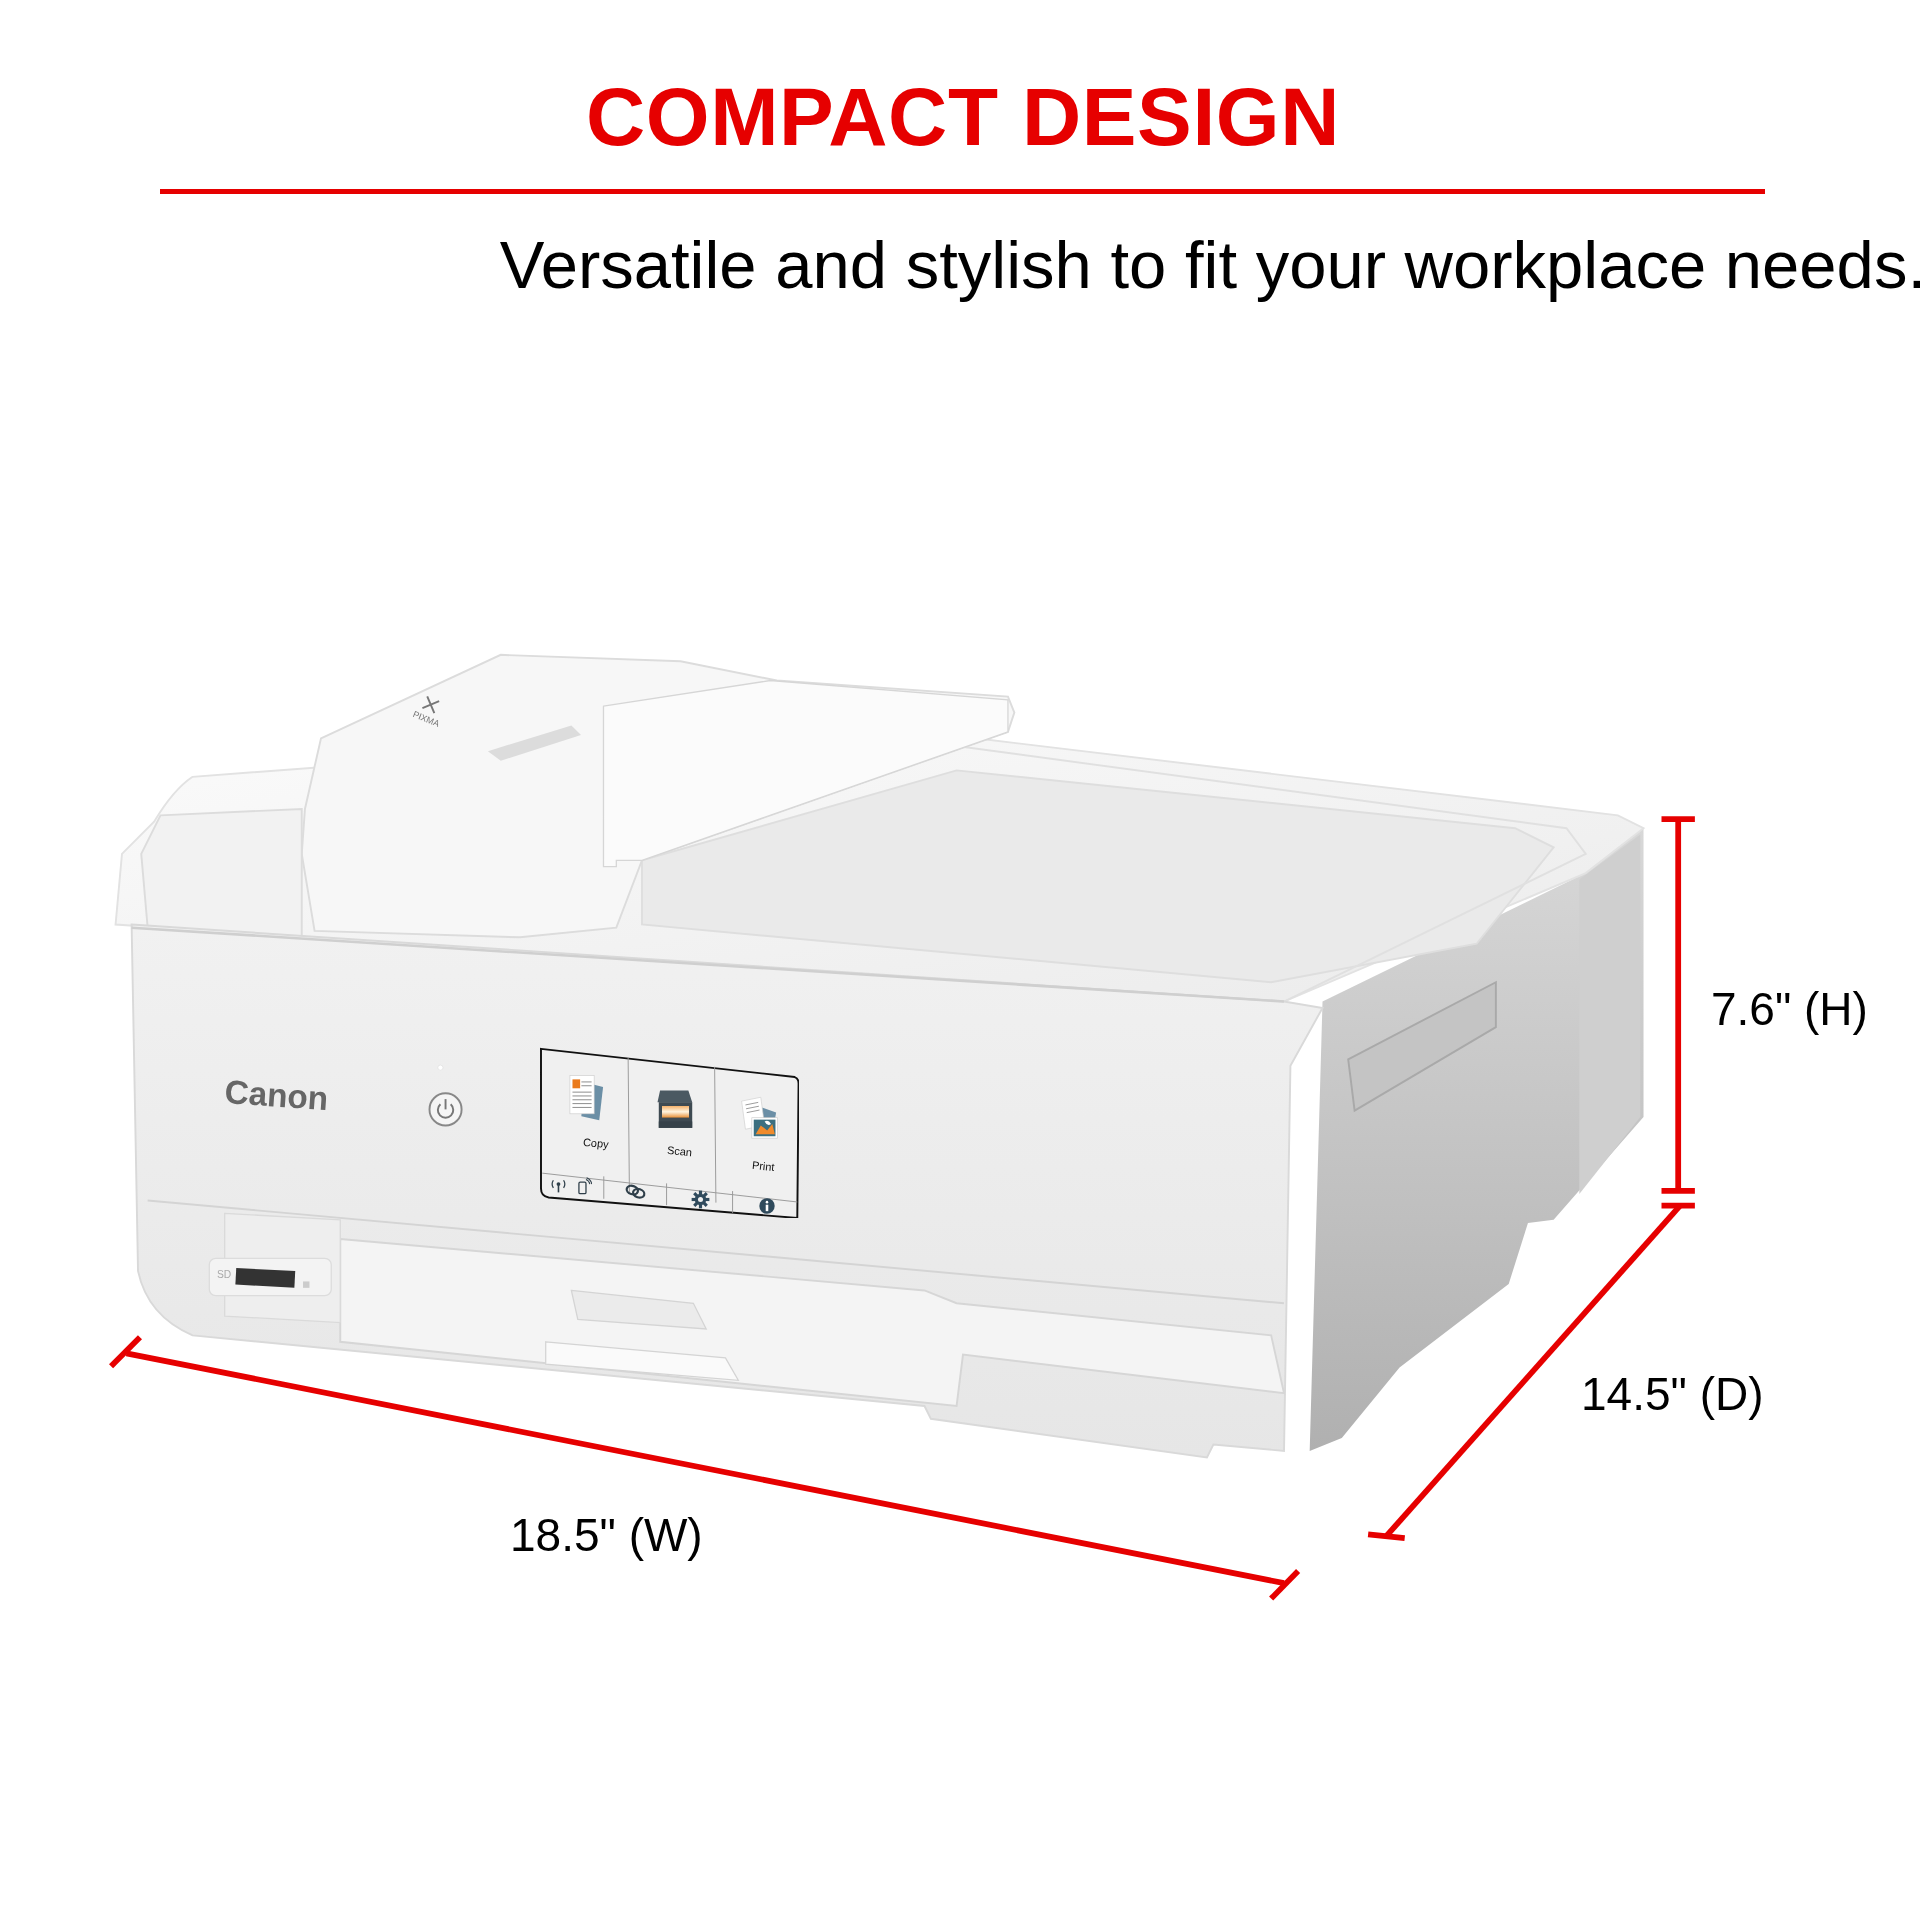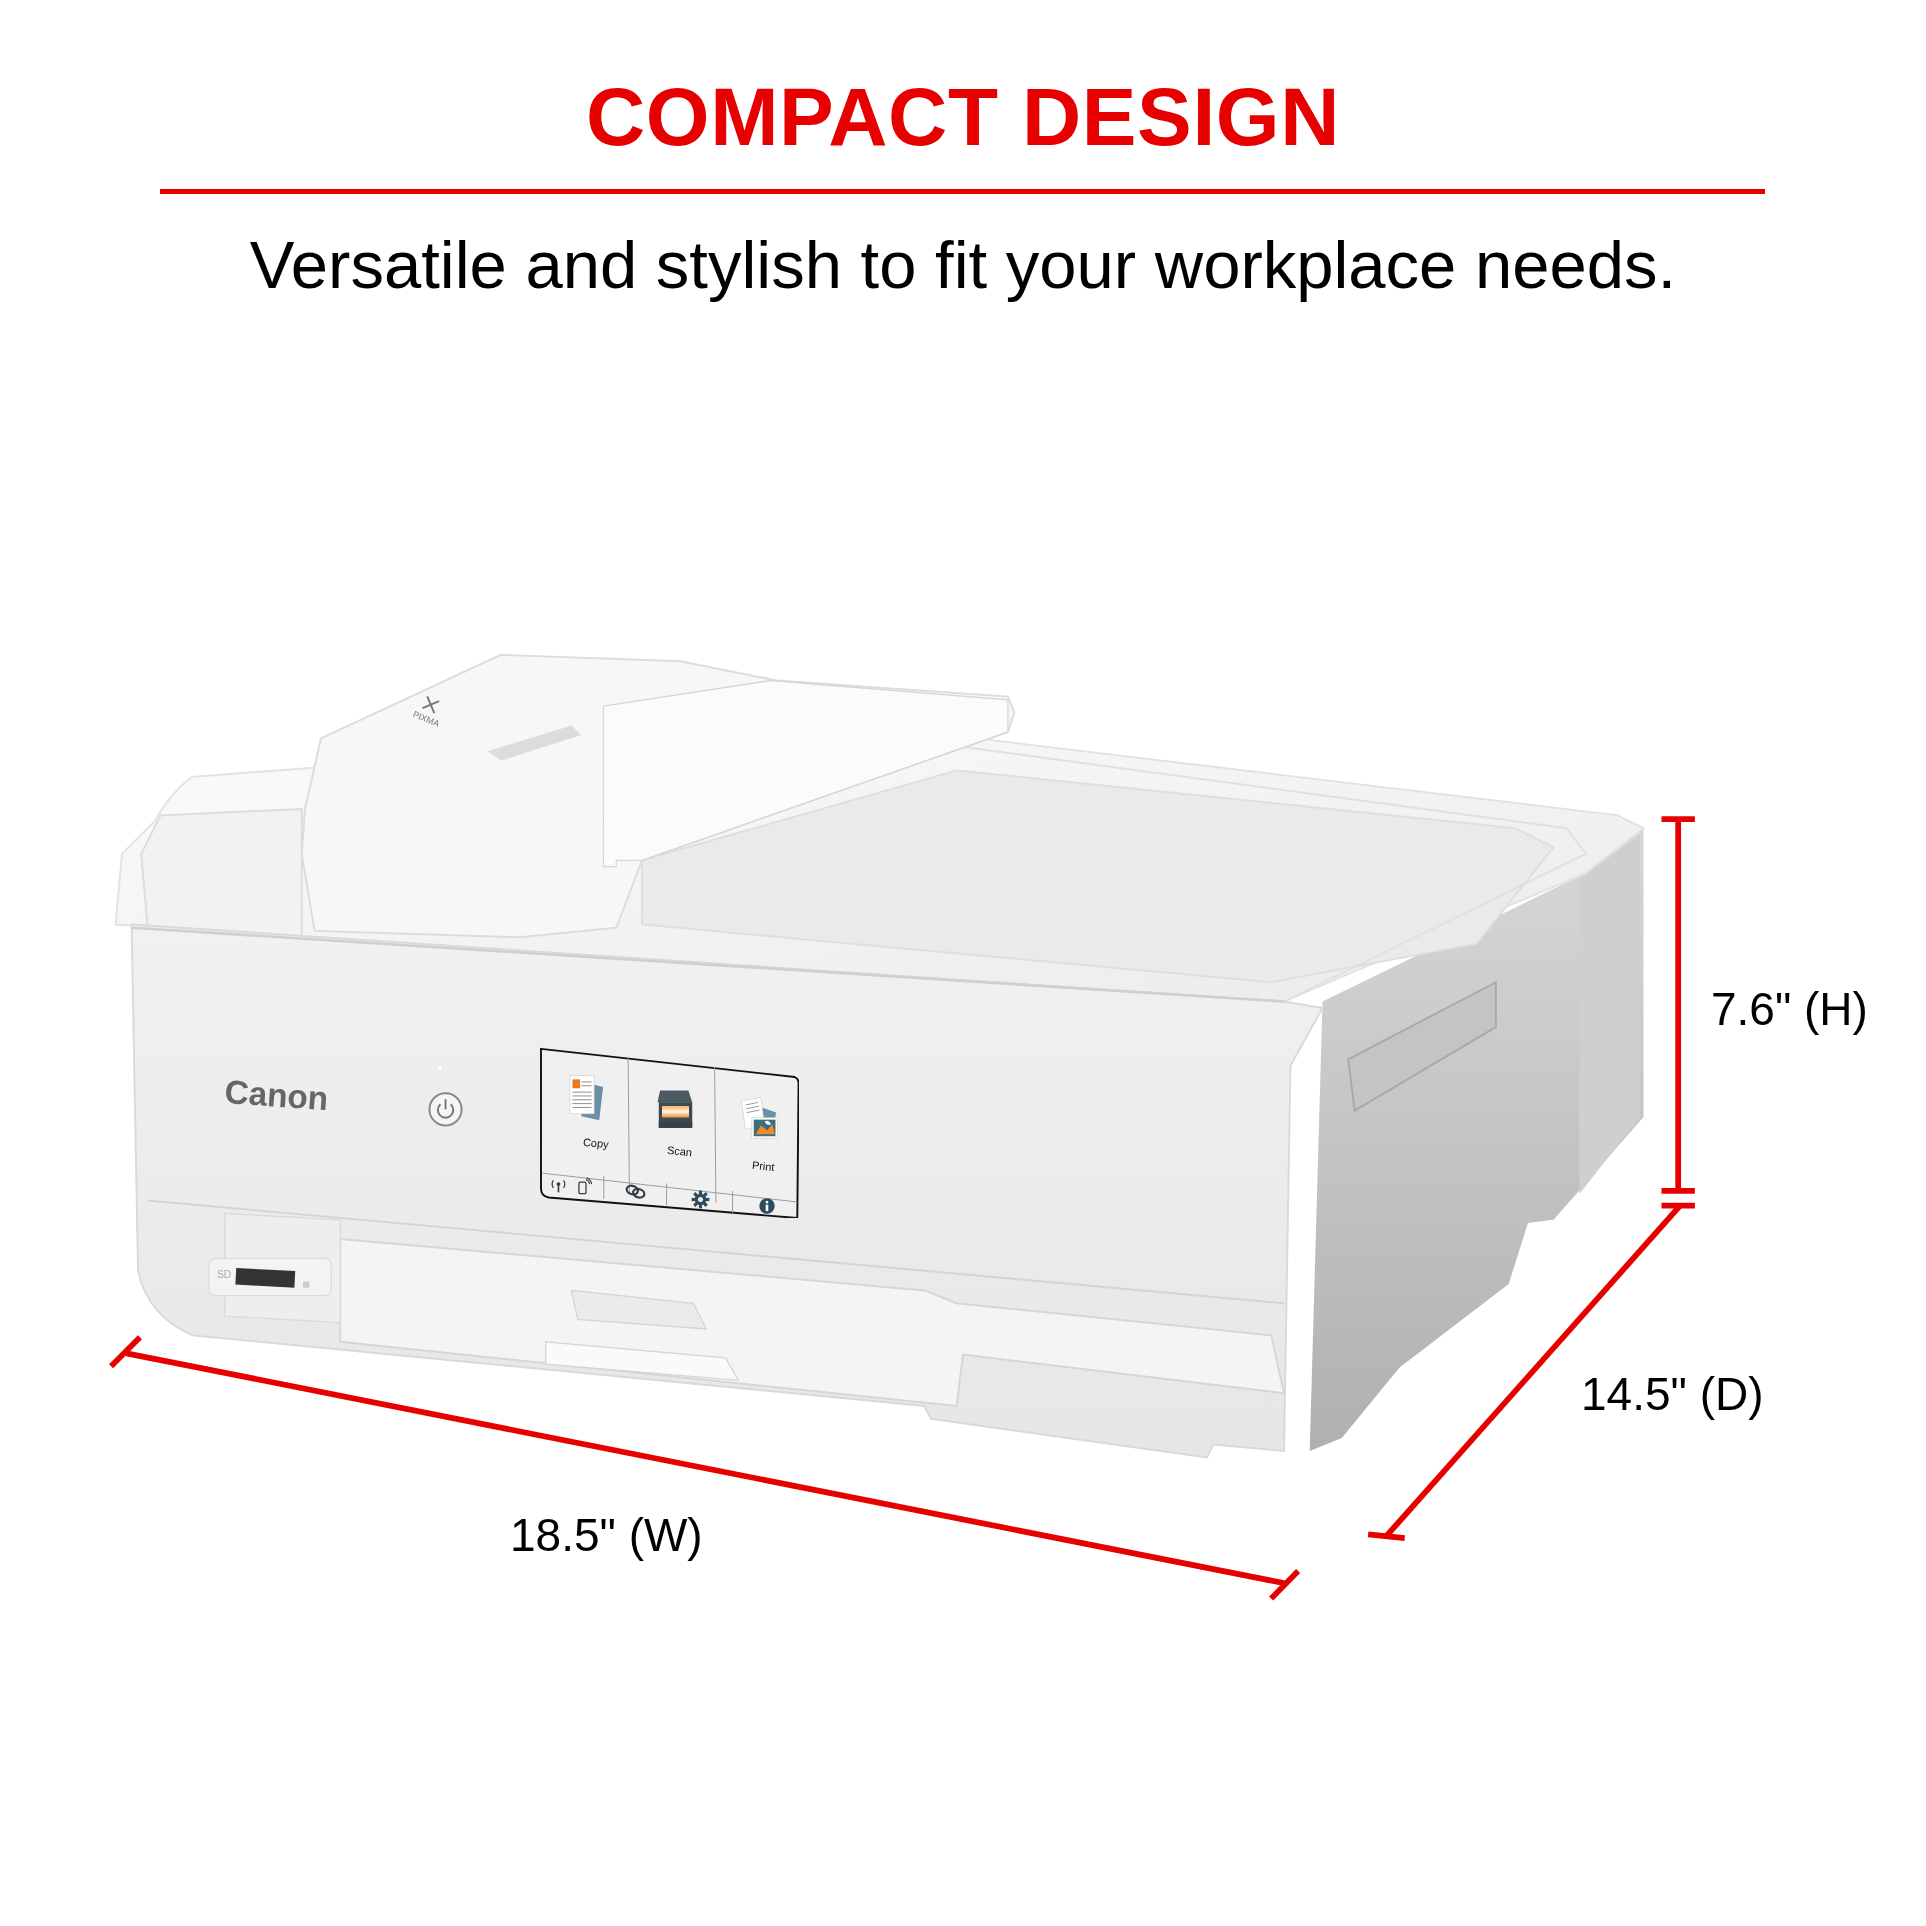--- a/index.html
+++ b/index.html
@@ -1,20 +1,20 @@
 <!DOCTYPE html>
 <html style="font-size:10.3px"><head>
 <meta charset="utf-8">
 <style>
   html, body { margin:0; padding:0; background:#ffffff; }
   body { width:1926px; height:1926px; position:relative; overflow:hidden; font-family:"Liberation Sans", sans-serif; }
   #stage { position:absolute; left:0; top:0; width:1926px; height:1926px; }
   .title { position:absolute; left:0; width:1926px; top:76px; text-align:center; color:#e60000; font-weight:bold; font-size:82px; letter-spacing:0.6px; line-height:1; }
   .rule { position:absolute; left:160px; top:189px; width:1605px; height:5.1px; background:#e60000; }
-  .subtitle { position:absolute; left:0; width:1926px; top:228px; text-align:center; color:#000; font-size:67px; line-height:1.1; }
+  .subtitle { position:absolute; left:0; width:1926px; top:228px; text-align:right; color:#000; font-size:67px; line-height:1.1; }
   .dim-label { position:absolute; color:#000; font-size:46px; line-height:1; white-space:nowrap; }
   svg text { font-family:"Liberation Sans", sans-serif; }
 </style>
 </head>
 <body>
 
 <div id="stage">
 
   <div class="title">COMPACT DESIGN</div>
   <div class="rule"></div>

